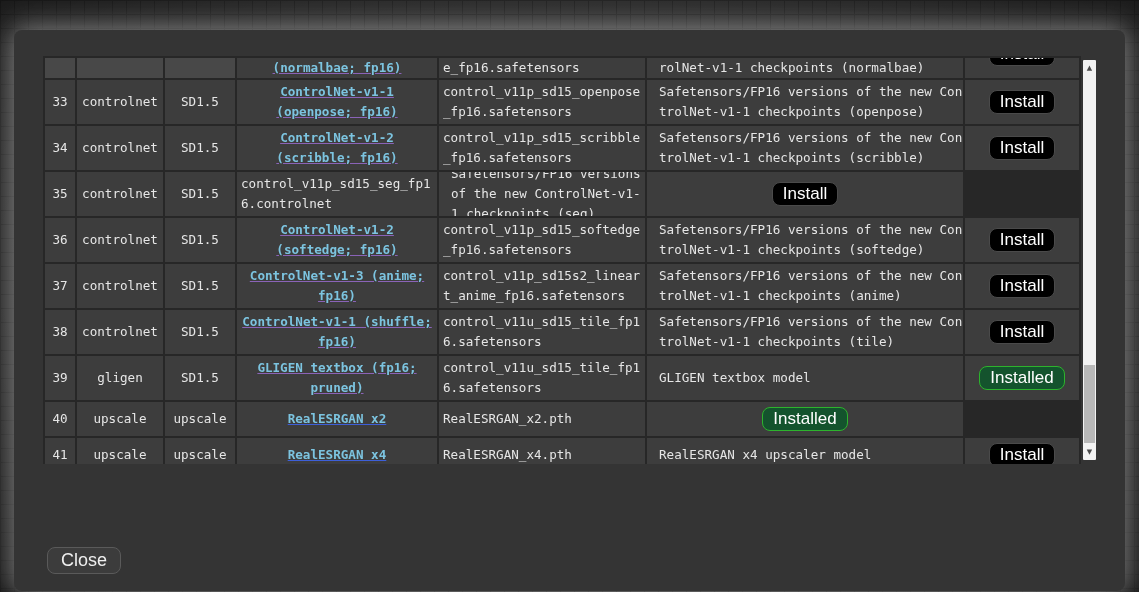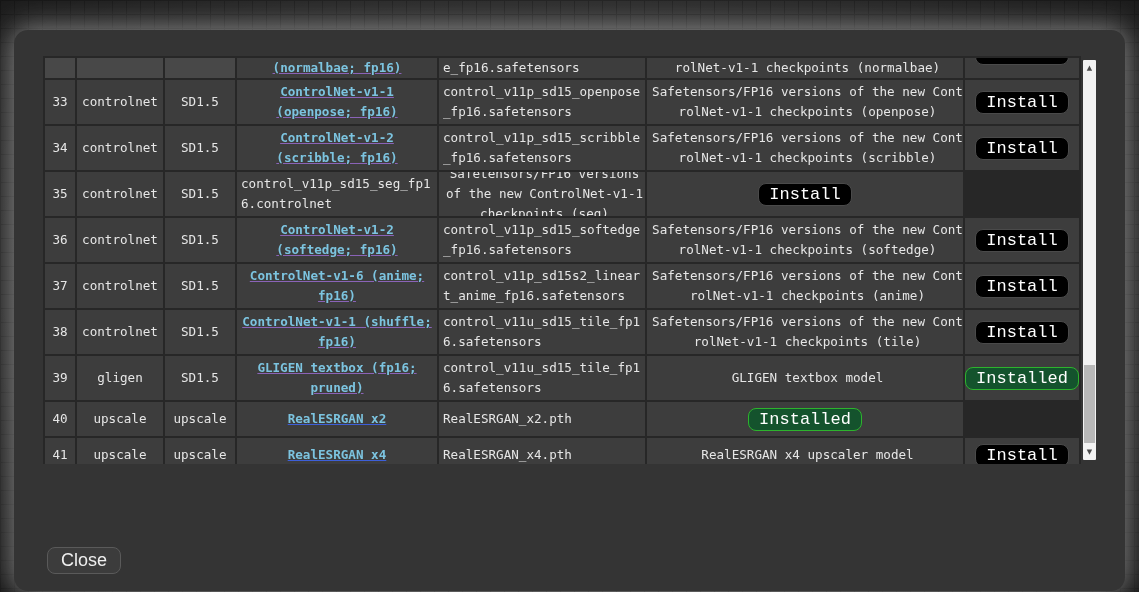--- a/index.html
+++ b/index.html
@@ -11,21 +11,21 @@
       repeating-linear-gradient(to right, #272727 0 1px, transparent 1px 14px),
       repeating-linear-gradient(to bottom, #272727 0 1px, transparent 1px 14px);
     font-family:"DejaVu Sans Mono", monospace;
   }
   .vignette {
     position:absolute; inset:0; pointer-events:none; z-index:1;
     background: radial-gradient(ellipse at 50% 45%, rgba(0,0,0,0) 50%, rgba(0,0,0,0.55) 100%);
   }
   .modal {
     position:absolute; left:14px; top:30px; width:1111px; height:561px; z-index:2;
-    background:#343434; border-radius:14px;
+    background:#343434; border-radius:8px;
     box-shadow:0 0 28px 3px rgba(225,225,225,0.5);
   }
   
   .table-wrap {
     position:absolute; left:29px; top:26px; width:1038px; height:408px;
     overflow:hidden; background:#272727; padding:2px;
   }
   .row {
     display:grid;
     grid-template-columns:30px 86px 70px 200px 206px 316px 114px;
@@ -43,27 +43,27 @@
   .c-name .link {
     font-weight:bold; color:#7cc4e0; text-align:center;
     text-decoration:underline; cursor:pointer; word-break:break-word;
     padding:0 4px;
   }
   .link.visited { text-decoration-color:#8a63b8; }
   .link.fresh   { text-decoration-color:#3d5fd9; }
   .c-file { justify-content:flex-start; }
   .c-file span { text-align:left; word-break:break-all; padding:0 0 0 4px; width:100%; }
   .c-desc { justify-content:flex-start; }
-  .c-desc span { text-align:center; word-break:break-all; padding:0 0 0 5px; width:100%; }
+  .c-desc span { text-align:left; word-break:break-all; padding:0 0 0 12px; width:100%; }
   .c-action { overflow:hidden; }
   .partial .c-action { align-items:flex-start; }
   .partial .c-action .btn { margin-top:-16px; }
   
   .btn {
-    font-family:Liberation Mono, monospace; font-size:17px; color:#fff;
+    font-family:Liberation Sans, sans-serif; font-size:17px; color:#fff;
     border-radius:8px; padding:1px 10px; cursor:pointer; white-space:nowrap;
   }
   .btn.install   { background:#000; border:1px solid #4a4a4a; }
   .btn.installed { background:#14532d; border:1px solid #2db32d; }
   
   .scrollbar {
     position:absolute; left:1069px; top:30px; width:13px; height:400px;
     background:#f2f2f2; border-radius:1px;
   }
   .sb-arrow {
@@ -179,21 +179,21 @@
     <div class="cell c-action">
       <button class="btn install">Install</button>
     </div>
   </div>
 
   <div class="row">
     <div class="cell c-id">37</div>
     <div class="cell c-type">controlnet</div>
     <div class="cell c-base">SD1.5</div>
     <div class="cell c-name">
-      <span class="link visited">ControlNet-v1-6 (anime; fp16)</span>
+      <span class="link visited">ControlNet-v1-3 (anime; fp16)</span>
     </div>
     <div class="cell c-file">
             <span>control_v11p_sd15s2_lineart_anime_fp16.safetensors</span>
           </div>
     <div class="cell c-desc">
             <span>Safetensors/FP16 versions of the new ControlNet-v1-1 checkpoints (anime)</span>
           </div>
     <div class="cell c-action">
       <button class="btn install">Install</button>
     </div>

